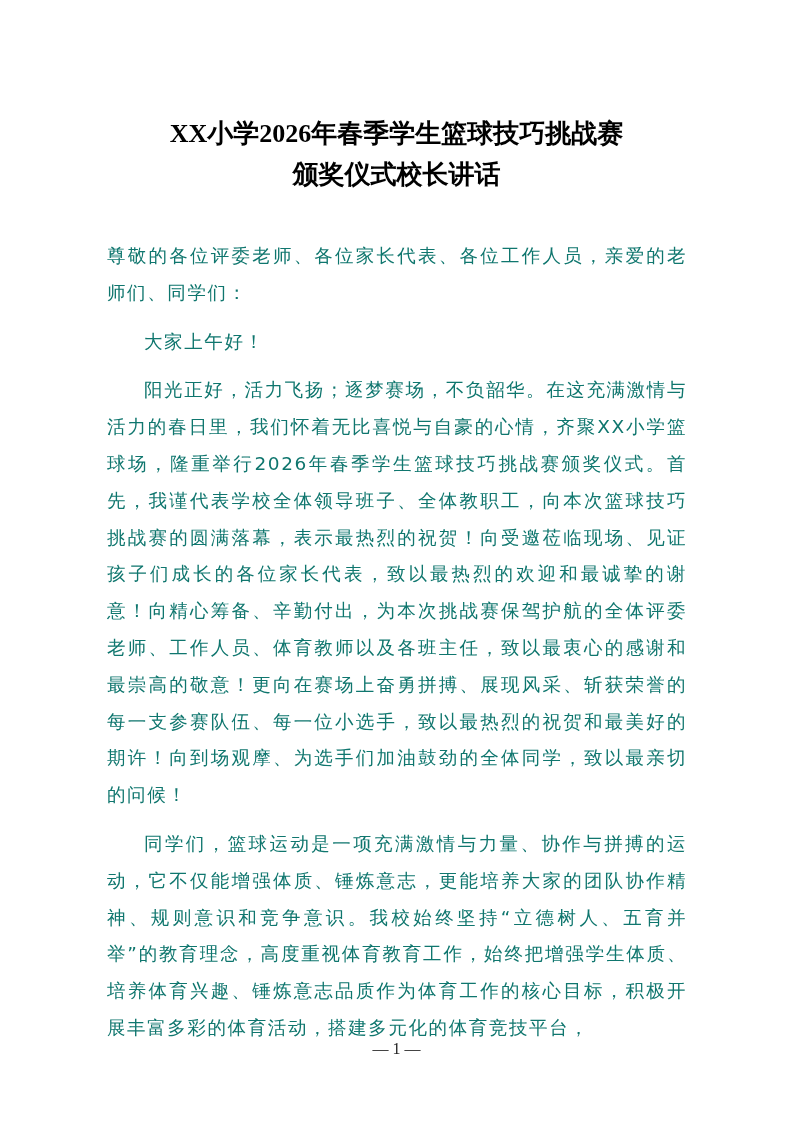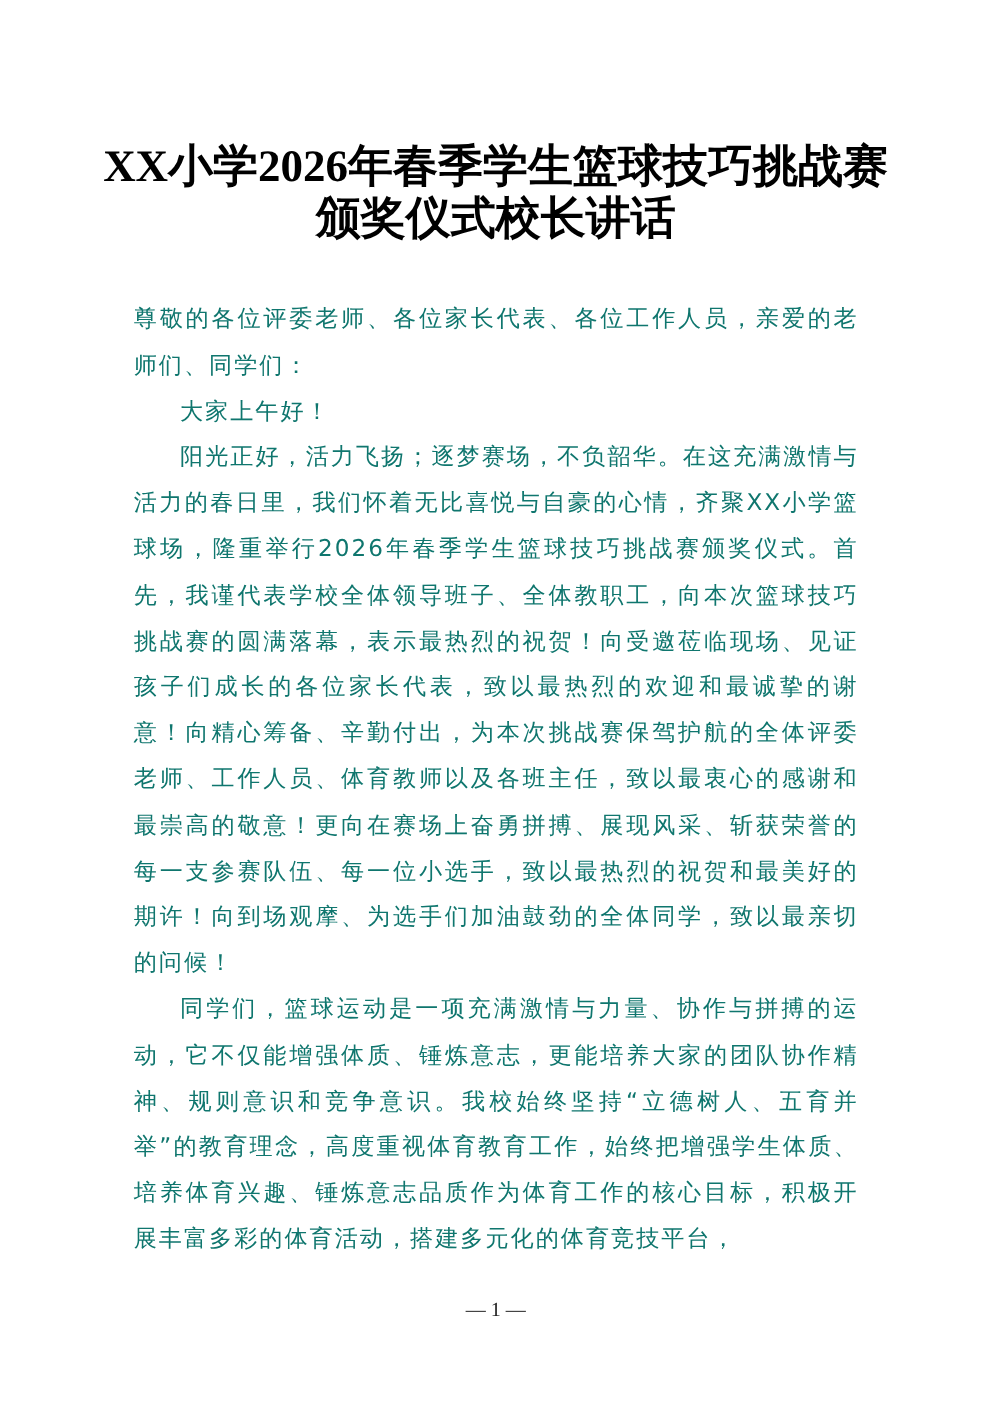--- a/index.html
+++ b/index.html
@@ -2,30 +2,30 @@
 <html><head>
 <meta charset="utf-8">
 <style>
   html, body { margin: 0; padding: 0; background: #ffffff; }
   body { width: 793px; height: 1122px; position: relative; overflow: hidden; }
   .page { position: absolute; left: 0; top: 0; width: 793px; height: 1122px; background: #fff; }
   .title {
     position: absolute; left: 60px; width: 673px; top: 113px;
     text-align: center;
     font-family: "Liberation Serif", "DejaVu Serif", serif;
-    font-weight: bold; font-size: 36px; line-height: 41px; color: #000;
+    font-weight: bold; font-size: 26px; line-height: 41px; color: #000;
   }
   .body {
     position: absolute; left: 107px; width: 580px; top: 238px;
     font-family: "DejaVu Sans", "Liberation Sans", sans-serif;
     font-size: 18.5px; line-height: 36.8px; color: #0f766e;
     text-align: justify; letter-spacing: 1.6px;
   }
   .body p { margin: 0; }
-  .body p.indent { text-indent: 2em; }
+  .body p.indent { text-indent: 2em; margin-top: 12px; }
   .footer {
     position: absolute; left: 0; width: 793px; top: 1040px; text-align: center;
     font-family: "Liberation Serif", "DejaVu Serif", serif; font-size: 16px; color: #222;
   }
 </style>
 </head>
 <body>
 
 <div class="page">
   <div class="title">

